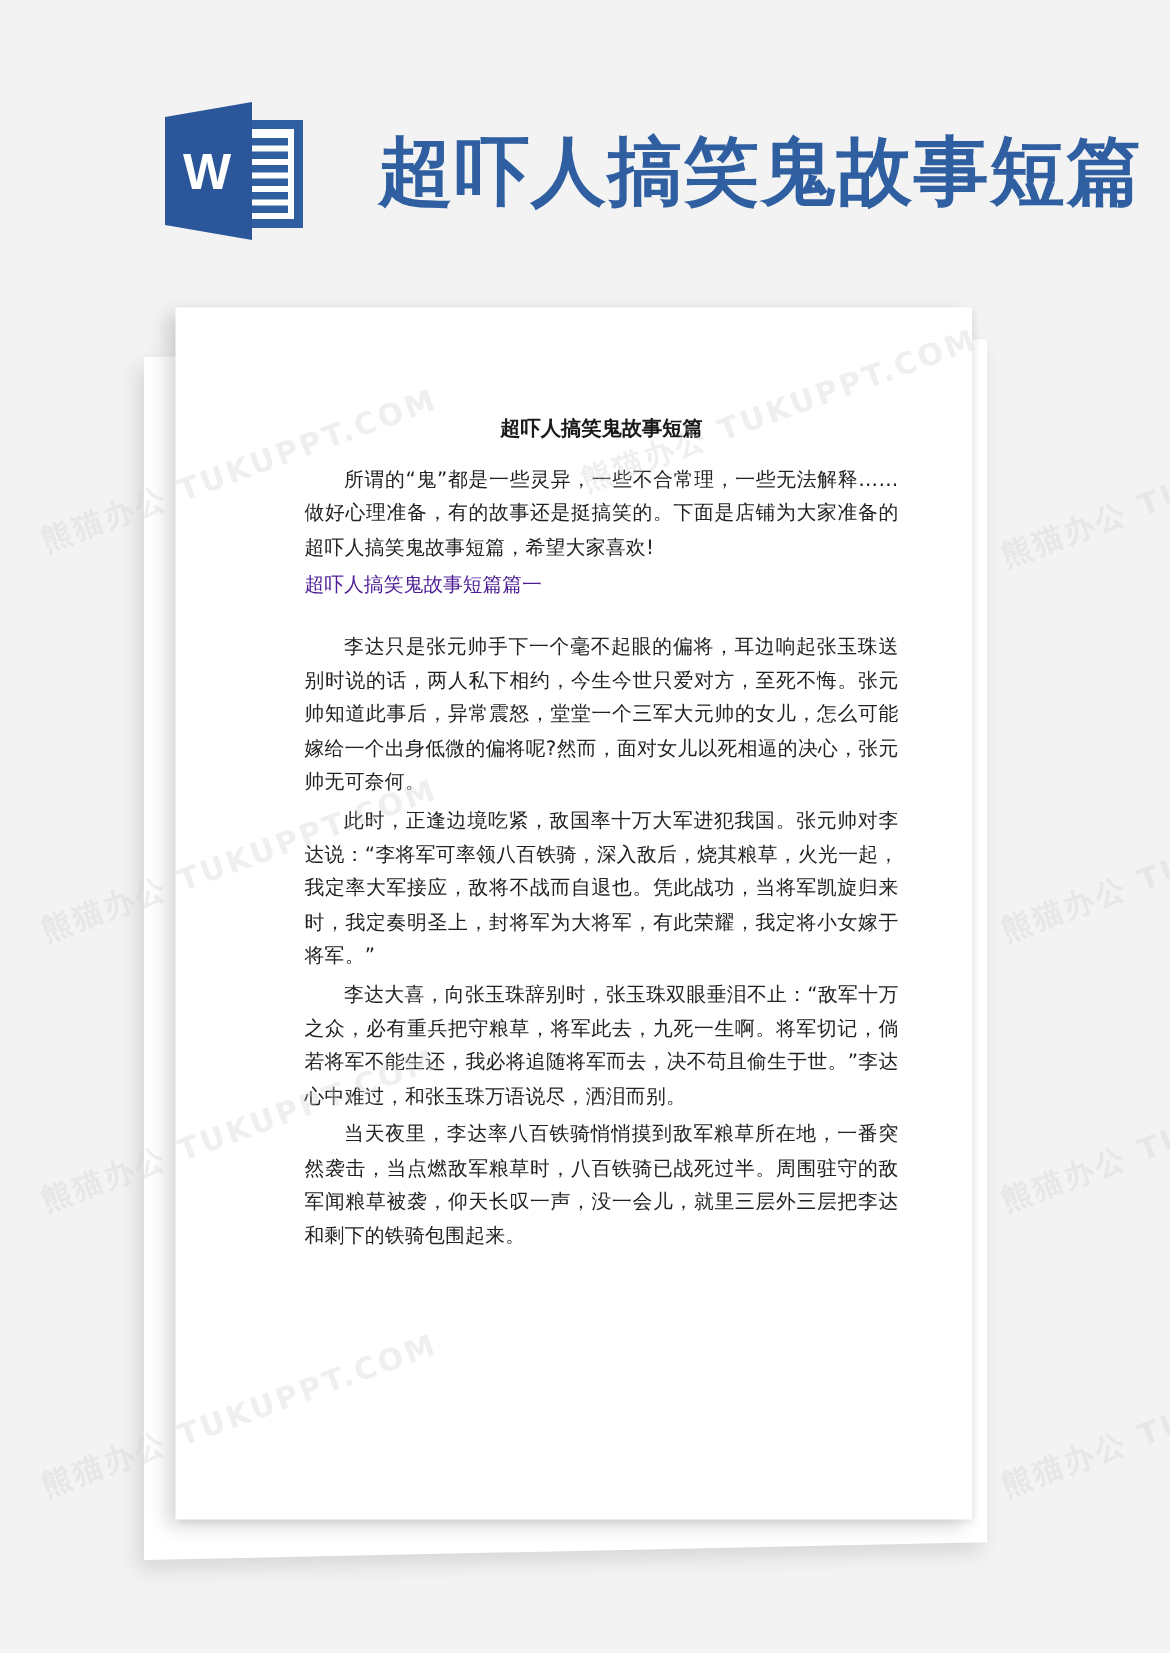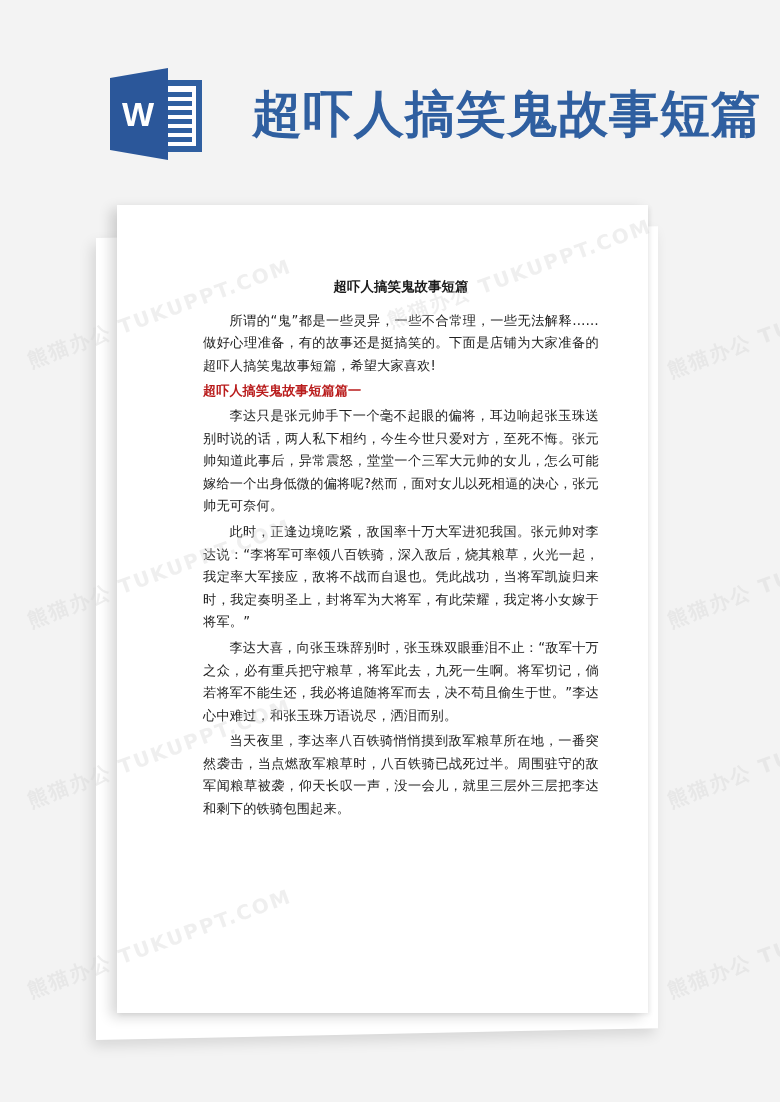--- a/index.html
+++ b/index.html
@@ -74,23 +74,23 @@
       margin-bottom: 12px;
       color: #1a1a1a;
     }
     .doc p {
       margin: 0 0 3px 0;
       text-indent: 2em;
       text-align: justify;
       letter-spacing: 0.2px;
     }
     .doc .section-heading {
-      font-weight: bold;
-      margin: 0 0 2px 0;
-      color: #b91c1c;
+      font-weight: normal;
+      margin: 0 0 18px 0;
+      color: #4c1d95;
     }
     .watermark {
       position: absolute;
       font-family: "DejaVu Sans", sans-serif;
       font-weight: bold;
       font-size: 20px;
       color: rgba(210,210,210,0.35);
       transform: rotate(-20deg);
       white-space: nowrap;
       pointer-events: none;

